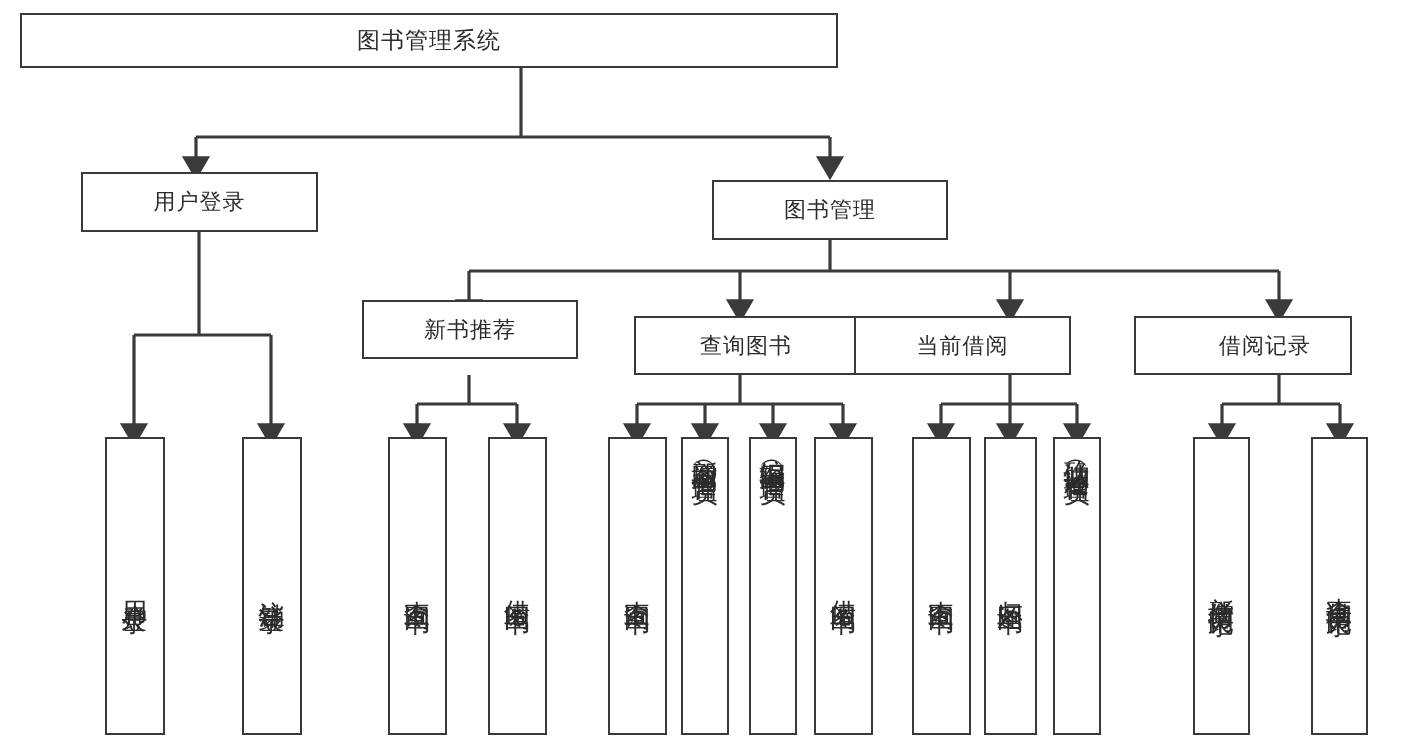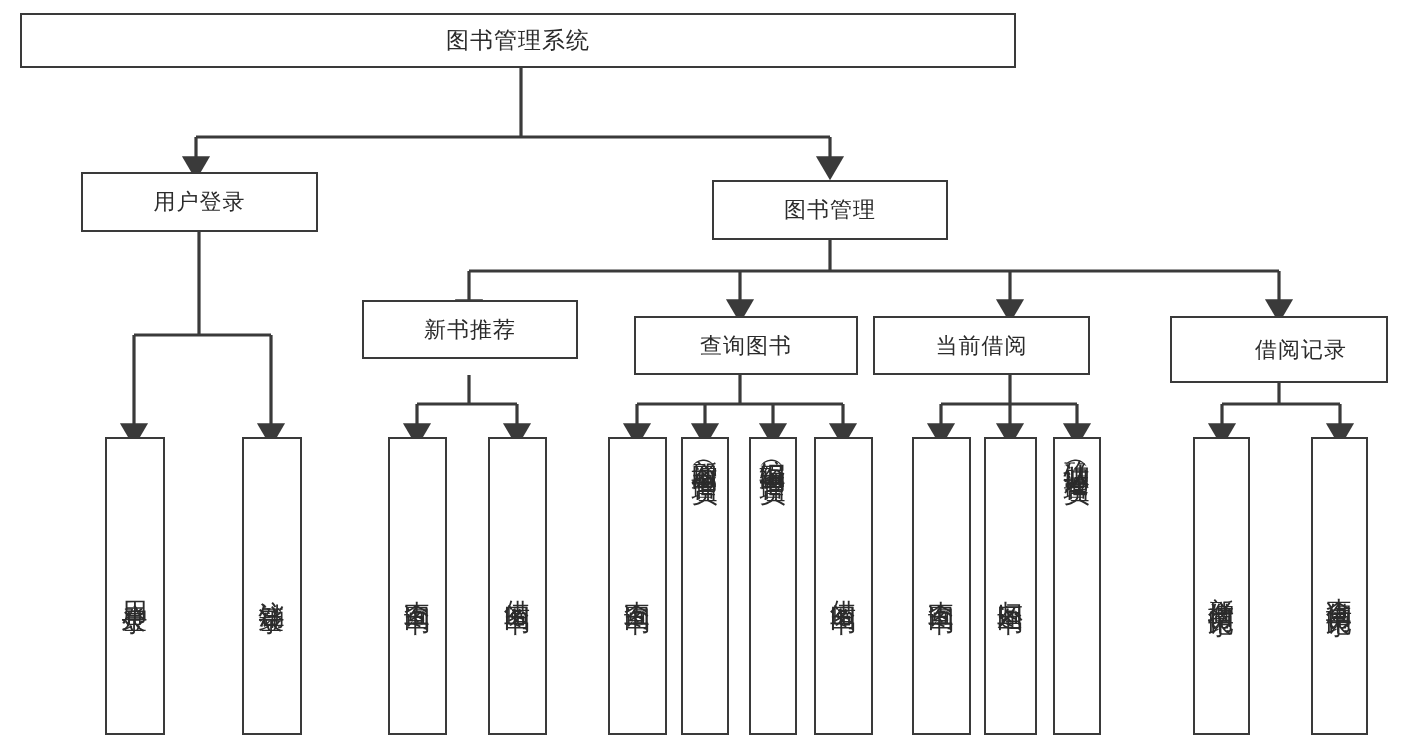--- a/index.html
+++ b/index.html
@@ -112,41 +112,41 @@
       <path d="M1010,404 L1010,427" marker-end="url(#ah)"></path>
       <path d="M1077,404 L1077,427" marker-end="url(#ah)"></path>
 
       <path d="M1279,375 L1279,404"></path>
       <path d="M1222,404 L1340,404"></path>
       <path d="M1222,404 L1222,427" marker-end="url(#ah)"></path>
       <path d="M1340,404 L1340,427" marker-end="url(#ah)"></path>
     </g>
   </svg>
 
-  <div class="node h root" style="left:20px;top:13px;width:996px;height:55px;">
+  <div class="node h root" style="left:20px;top:13px;width:818px;height:55px;">
     <span class="lbl">图书管理系统</span>
   </div>
 
   <div class="node h" style="left:81px;top:172px;width:237px;height:60px;">
     <span class="lbl">用户登录</span>
   </div>
   <div class="node h" style="left:712px;top:180px;width:236px;height:60px;">
     <span class="lbl">图书管理</span>
   </div>
 
   <div class="node h" style="left:362px;top:300px;width:216px;height:59px;">
     <span class="lbl">新书推荐</span>
   </div>
   <div class="node h" style="left:634px;top:316px;width:224px;height:59px;">
     <span class="lbl">查询图书</span>
   </div>
-  <div class="node h" style="left:873px;top:316px;width:217px;height:59px;">
+  <div class="node h" style="left:854px;top:316px;width:217px;height:59px;">
     <span class="lbl">当前借阅</span>
   </div>
-  <div class="node h" style="left:1170px;top:316px;width:218px;height:67px;padding-left:44px;">
+  <div class="node h" style="left:1134px;top:316px;width:218px;height:59px;padding-left:44px;">
     <span class="lbl">借阅记录</span>
   </div>
 
   <div class="node v mid" style="left:105px;top:437px;width:60px;height:298px;">
     <span class="lbl">用户登录</span>
   </div>
   <div class="node v mid" style="left:242px;top:437px;width:60px;height:298px;">
     <span class="lbl">注销登录</span>
   </div>
 

